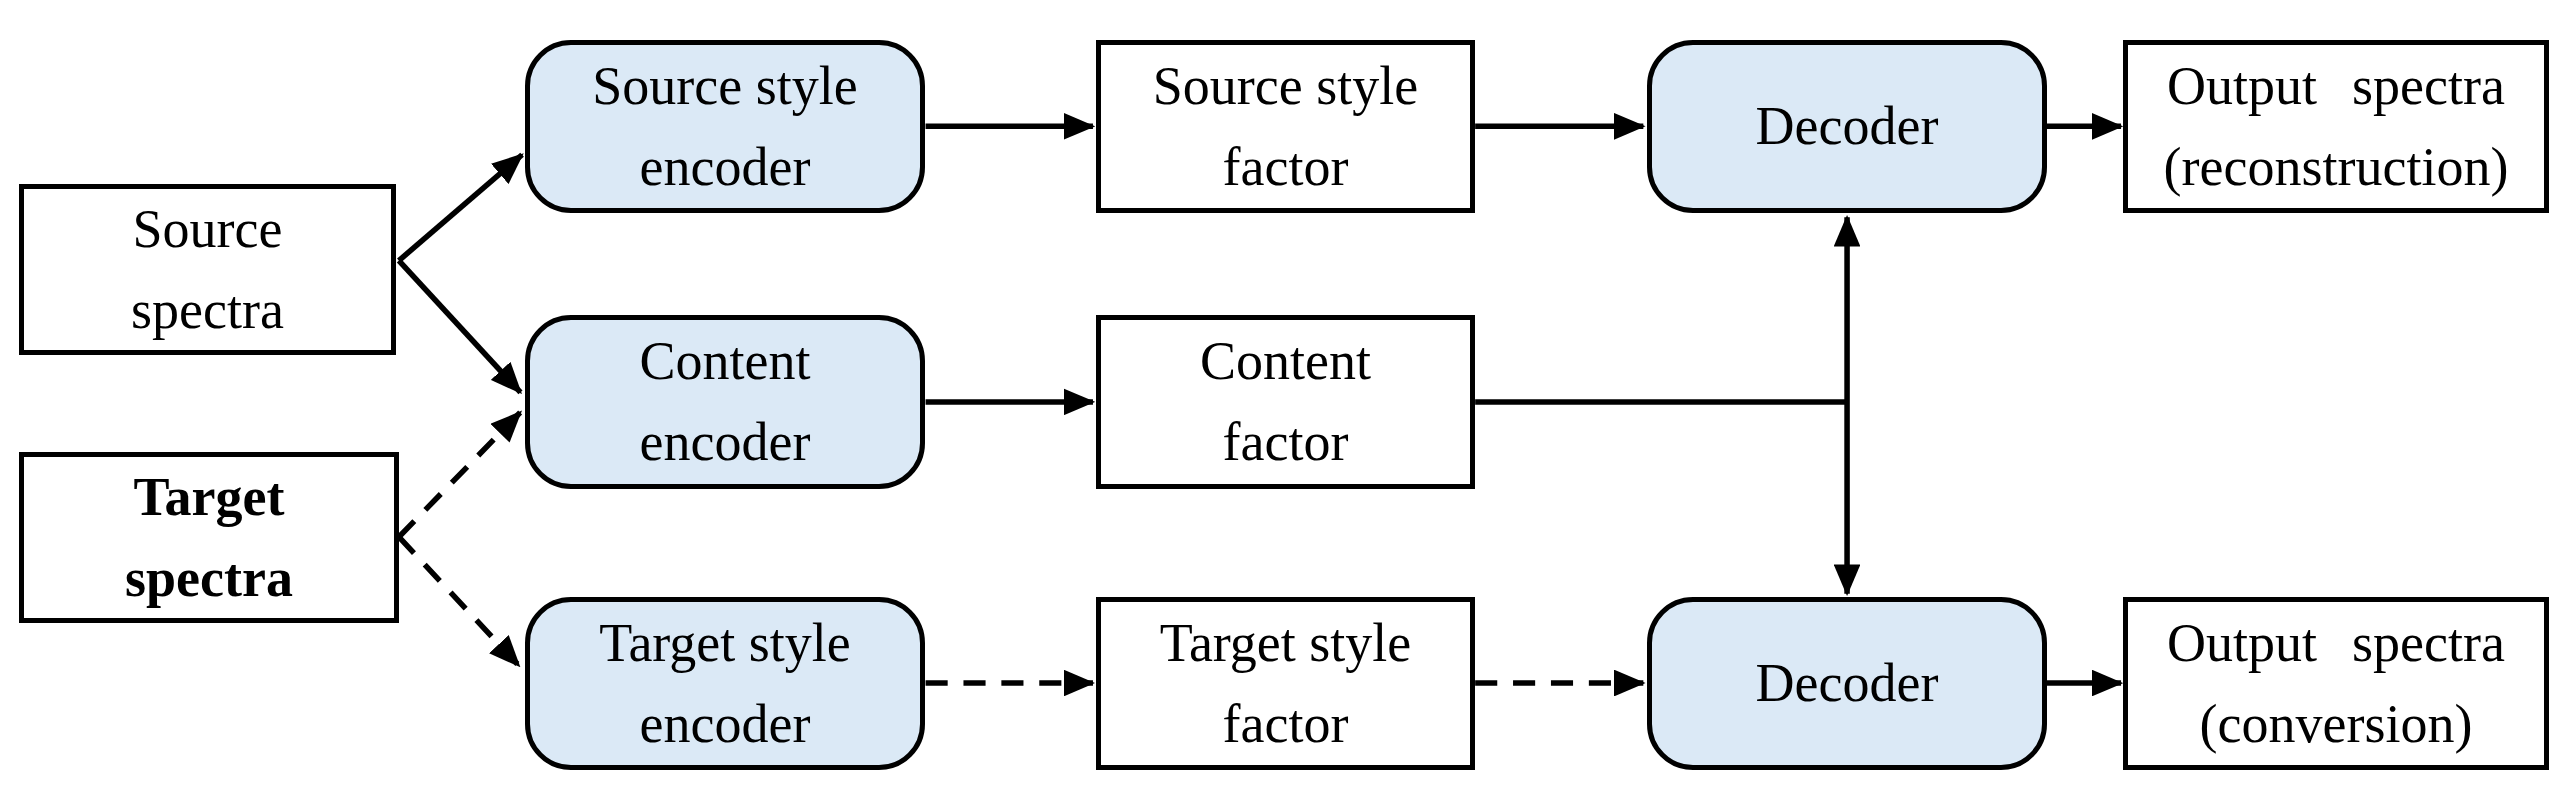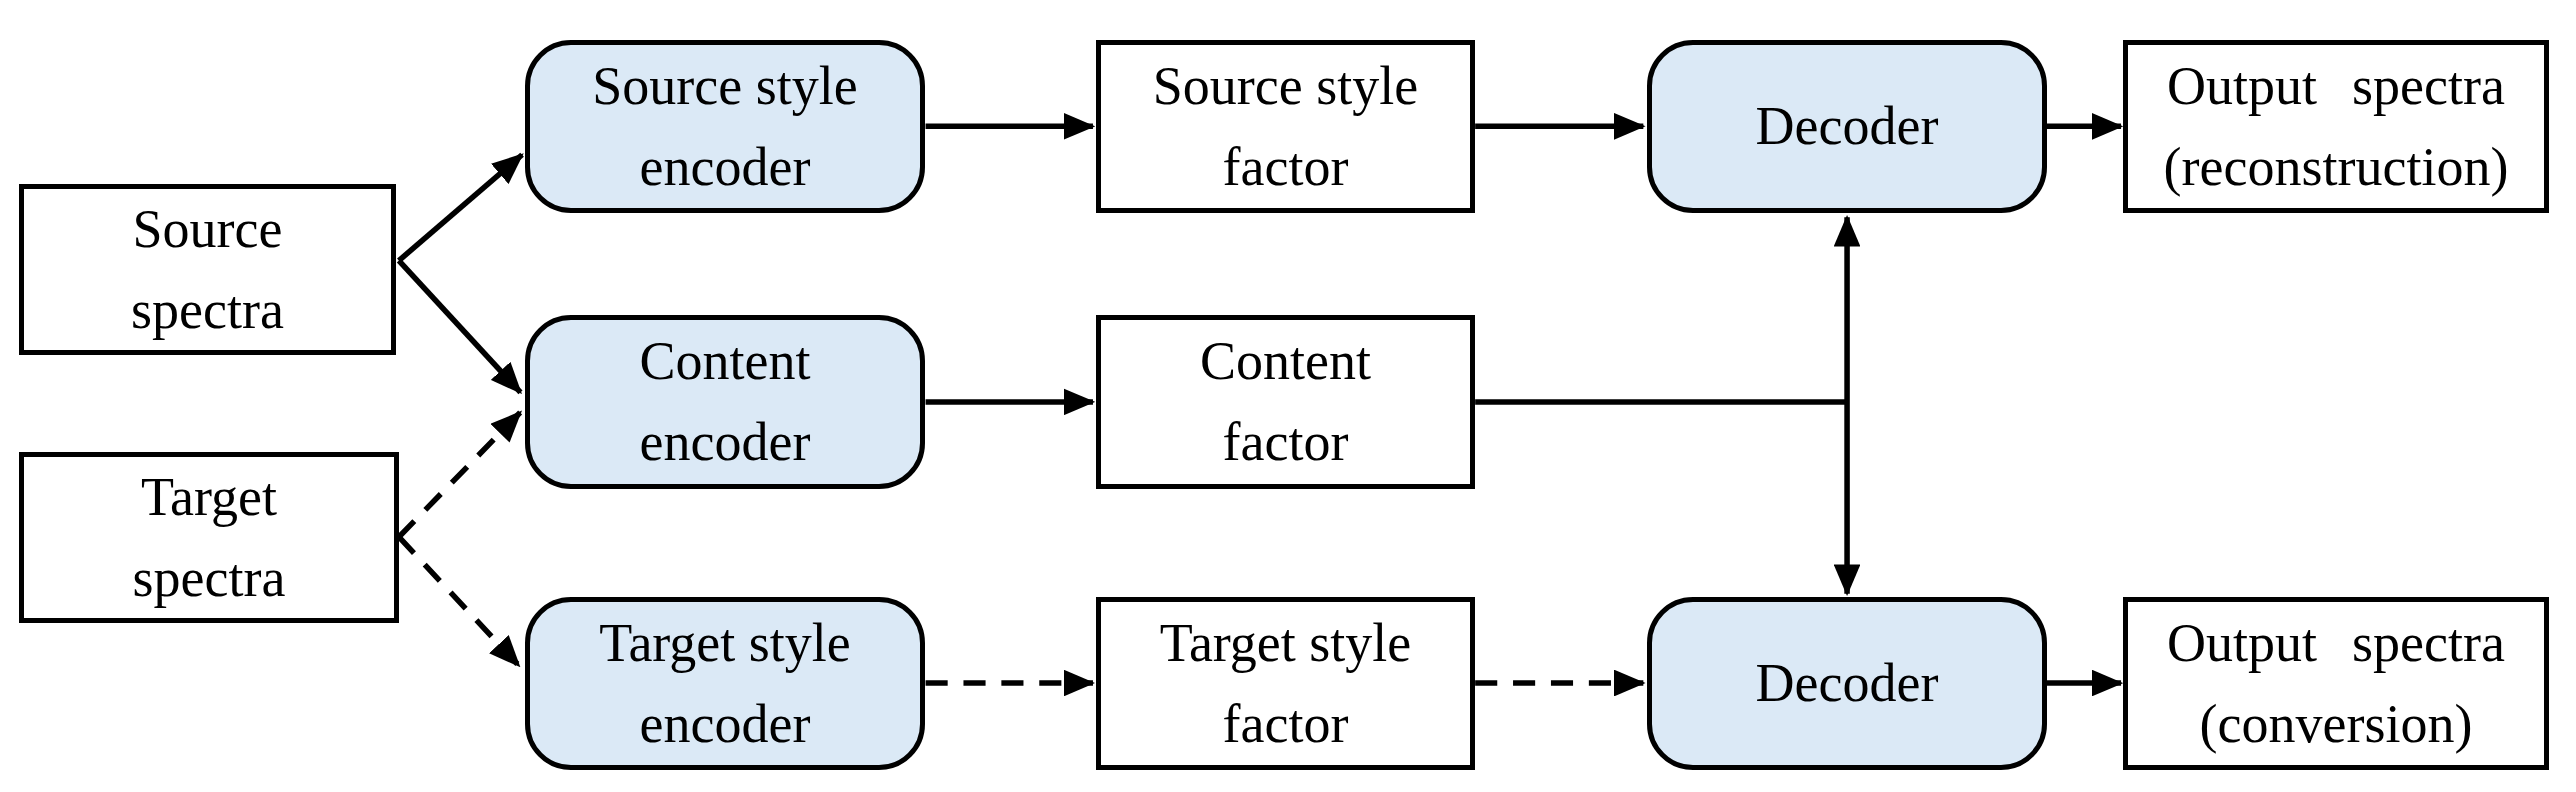--- a/index.html
+++ b/index.html
@@ -79,21 +79,21 @@
     <line class="edge dashed" x1="1172" y1="865" x2="1384" y2="865" marker-end="url(#arrowhead)"></line>
     <line class="edge dashed" x1="1868" y1="865" x2="2081" y2="865" marker-end="url(#arrowhead)"></line>
 
     <line class="edge" x1="2592" y1="160" x2="2686" y2="160" marker-end="url(#arrowhead)"></line>
     <line class="edge" x1="2592" y1="865" x2="2686" y2="865" marker-end="url(#arrowhead)"></line>
   </svg>
 
   <div class="node" style="left:19px; top:160px; width:377px; height:171px;margin-top:24px;">Source
 spectra</div>
 
-  <div class="node" style="left:19px; top:452px; width:380px; height:171px;">Target
+  <div class="node" style="left:19px; top:452px; width:380px; height:171px;font-weight:bold;">Target
 spectra</div>
 
   <div class="node rounded" style="left:525px; top:40px; width:400px; height:173px;">Source style
 encoder</div>
 
   <div class="node rounded" style="left:525px; top:315px; width:400px; height:174px;">Content
 encoder</div>
 
   <div class="node rounded" style="left:525px; top:597px; width:400px; height:173px;">Target style
 encoder</div>

